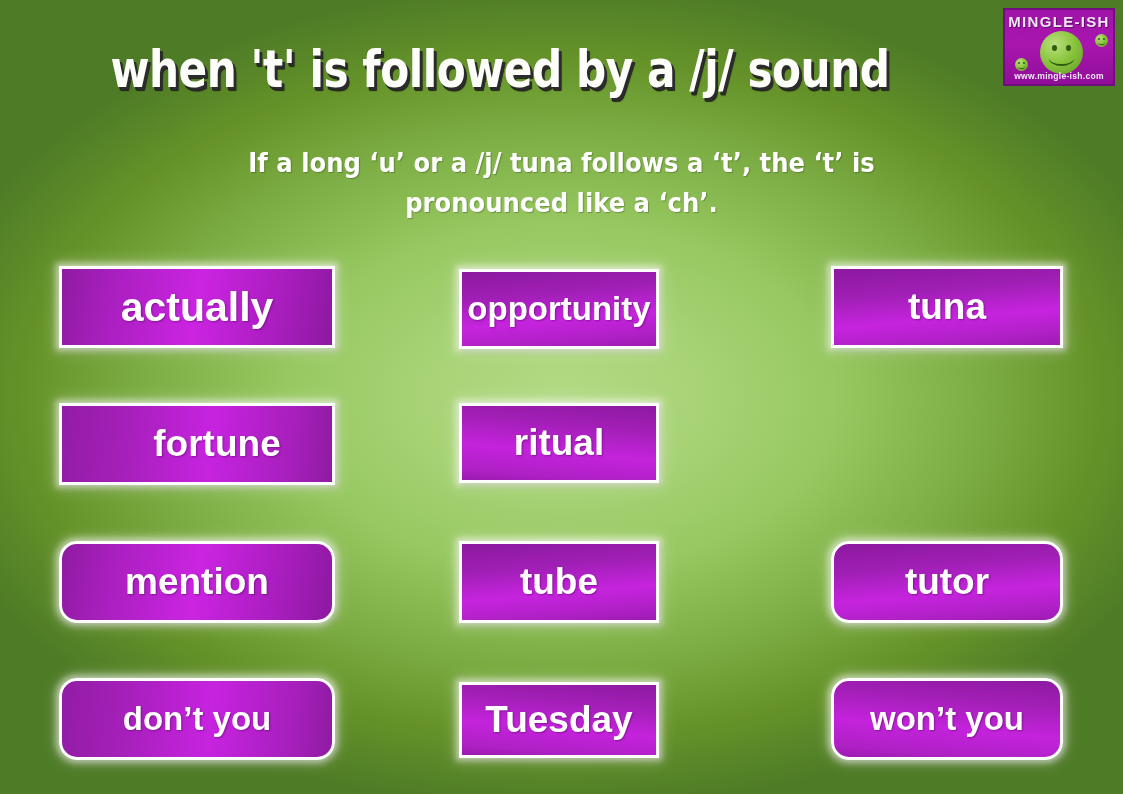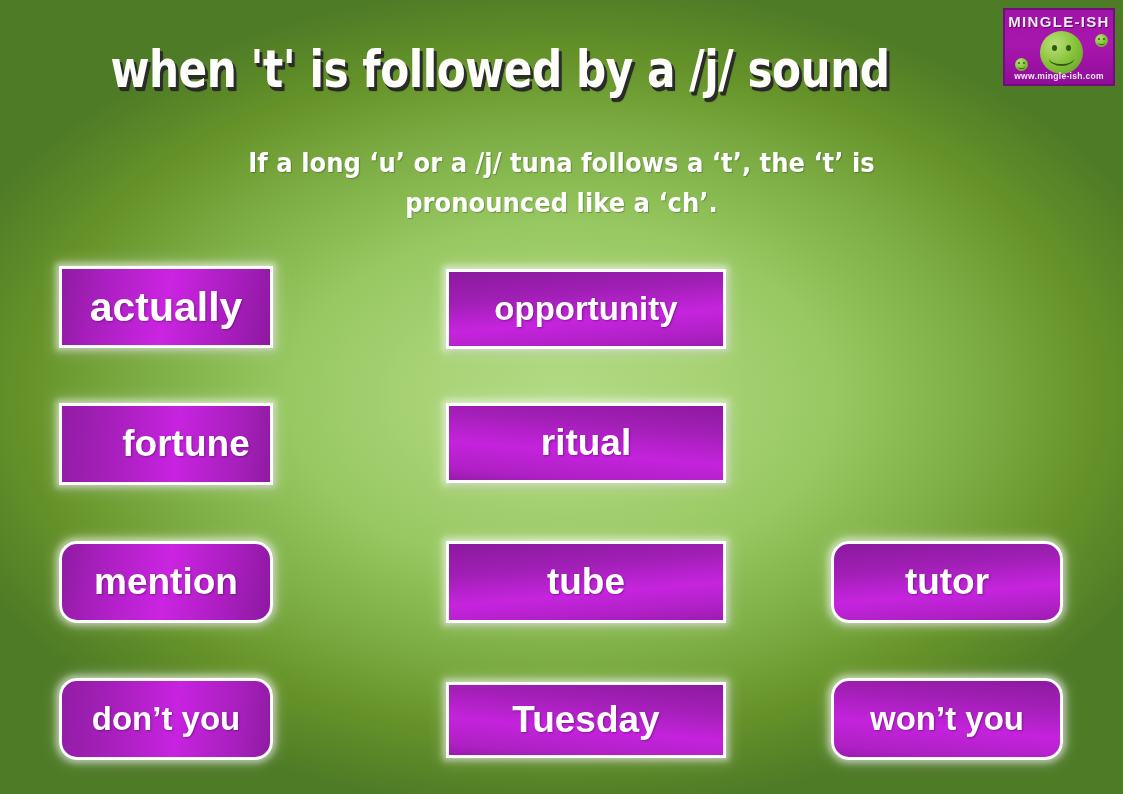--- a/index.html
+++ b/index.html
@@ -163,22 +163,22 @@
     text-shadow: 1px 1px 2px rgba(70,0,80,.45);
     overflow: hidden;
   }
   
   .g-a { background: linear-gradient(100deg, #8e1ba1 0%, #a81fbd 18%, #cb24e2 50%, #a81dbd 80%, #8c19a0 100%); }
   .g-b { background: linear-gradient(175deg, #8c199f 0%, #a01fb5 32%, #c624de 62%, #b020c6 85%, #9d1bb2 100%); }
   .g-c { background: linear-gradient(95deg,  #911da4 0%, #a41fb8 22%, #c723e0 55%, #a61fbb 85%, #8f1ba2 100%); }
   .g-d { background: linear-gradient(185deg, #8d1aa0 0%, #a41fb8 30%, #c423dc 60%, #ae20c4 88%, #9a1aae 100%); }
 
   
-  .col-l { left: 59px;  width: 214px; }
-  .col-m { left: 446px; width: 280px; }
+  .col-l { left: 59px;  width: 276px; }
+  .col-m { left: 459px; width: 200px; }
   .col-r { left: 831px; width: 232px; }
 
   .row-1 { top: 266px; height: 82px; }
   .row-2 { top: 403px; height: 82px; padding-left: 40px; }
   .row-3 { top: 541px; height: 82px; border-radius: 18px; }
   .row-4 { top: 678px; height: 82px; border-radius: 18px; }
 
   .row-1m { top: 269px; height: 80px; }
   .row-2m { top: 403px; height: 80px; }
   .row-3m { top: 541px; height: 82px; }
@@ -237,20 +237,23 @@
   <div class="card col-m row-2m g-d fs-l">
     <span>ritual</span>
   </div>
   <div class="card col-m row-3m g-b fs-l">
     <span>tube</span>
   </div>
   <div class="card col-m row-4m g-d fs-l">
     <span>Tuesday</span>
   </div>
 
+  <div class="card col-r row-1 g-b fs-l">
+    <span>tuna</span>
+  </div>
   <div class="card col-r row-3 g-b fs-l">
     <span>tutor</span>
   </div>
   <div class="card col-r row-4 g-d fs-m">
     <span>won’t you</span>
   </div>
 
 </div>
 
 </body></html>

